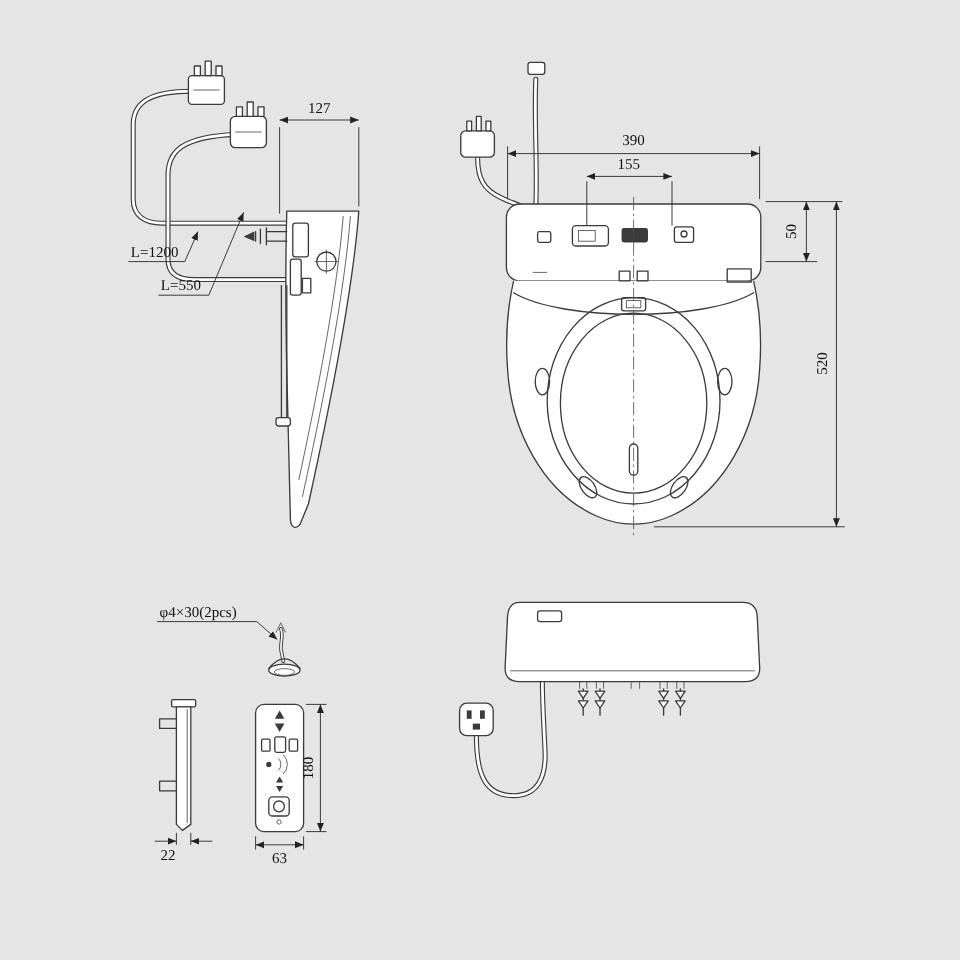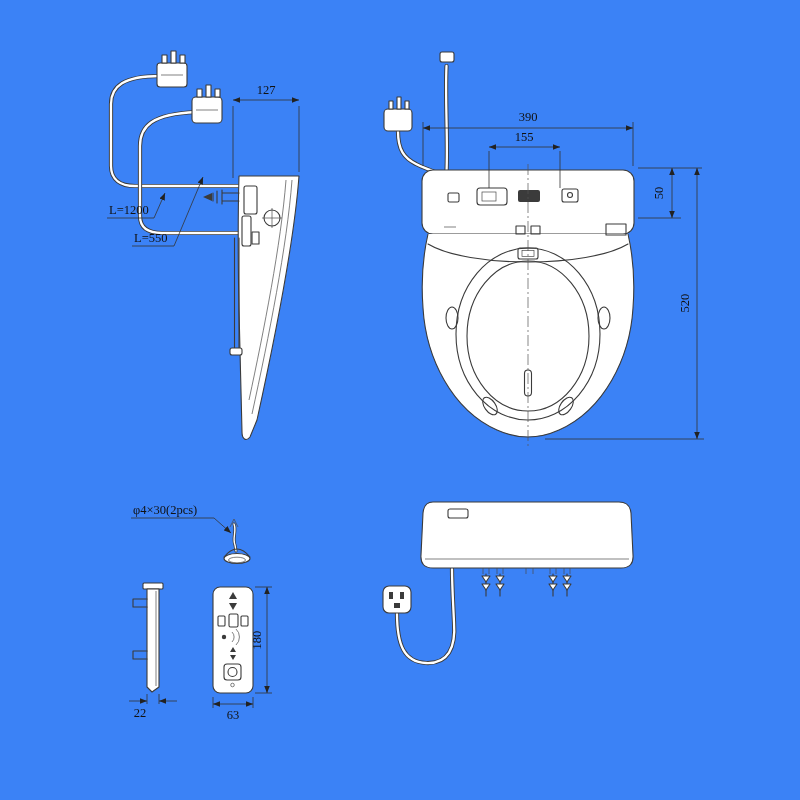--- a/index.html
+++ b/index.html
@@ -1,16 +1,16 @@
 <!DOCTYPE html>
 <html><head>
 <meta charset="utf-8">
 <style>
   html,body{margin:0;padding:0;background:#fff;}
-  .page{width:800px;height:800px;background:#3b82f6;position:relative;overflow:hidden;
+  .page{width:800px;height:800px;background:#e5e5e5;position:relative;overflow:hidden;
         font-family:"Liberation Serif","DejaVu Serif",serif;}
   svg{display:block;}
   .ln{fill:none;stroke:#3b3b3b;stroke-width:1.1;stroke-linecap:round;stroke-linejoin:round;}
   .lnf{fill:#ffffff;stroke:#3b3b3b;stroke-width:1.1;stroke-linejoin:round;}
   .thin{fill:none;stroke:#4a4a4a;stroke-width:0.7;}
   .dim{fill:none;stroke:#333333;stroke-width:0.8;}
   .dash{fill:none;stroke:#555555;stroke-width:0.7;stroke-dasharray:11 3 2 3;}
   .c1{fill:none;stroke:#3b3b3b;stroke-width:4.2;stroke-linecap:round;stroke-linejoin:round;}
   .c2{fill:none;stroke:#ffffff;stroke-width:2.3;stroke-linecap:round;stroke-linejoin:round;}
   .s1{fill:none;stroke:#3b3b3b;stroke-width:3;stroke-linecap:round;}

